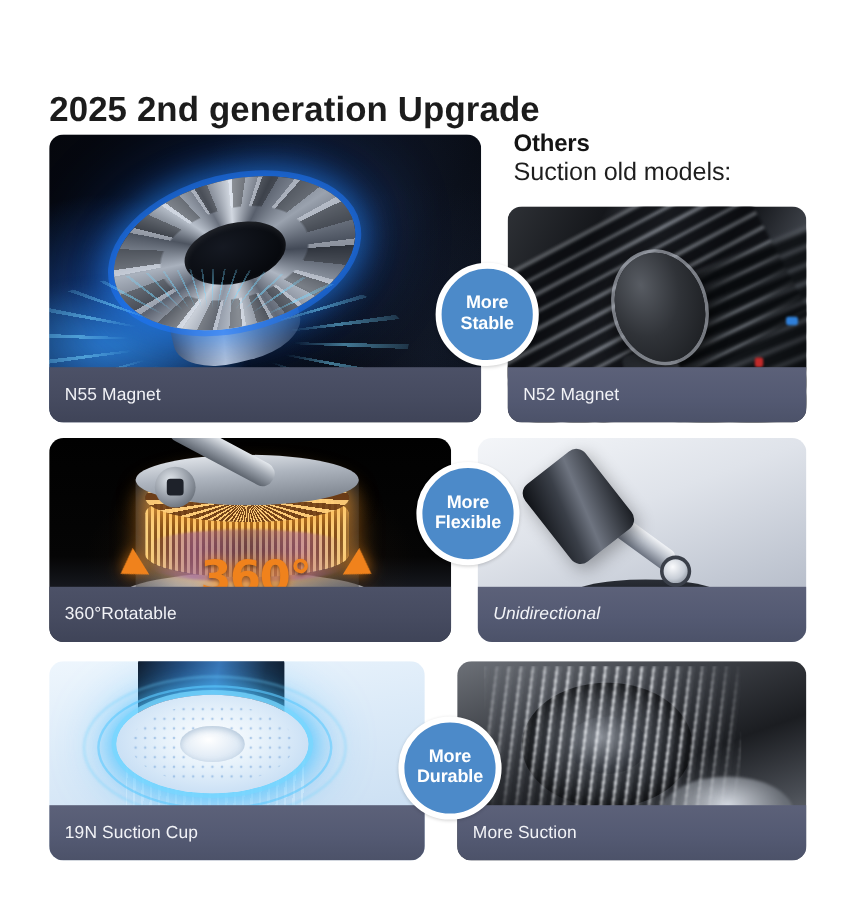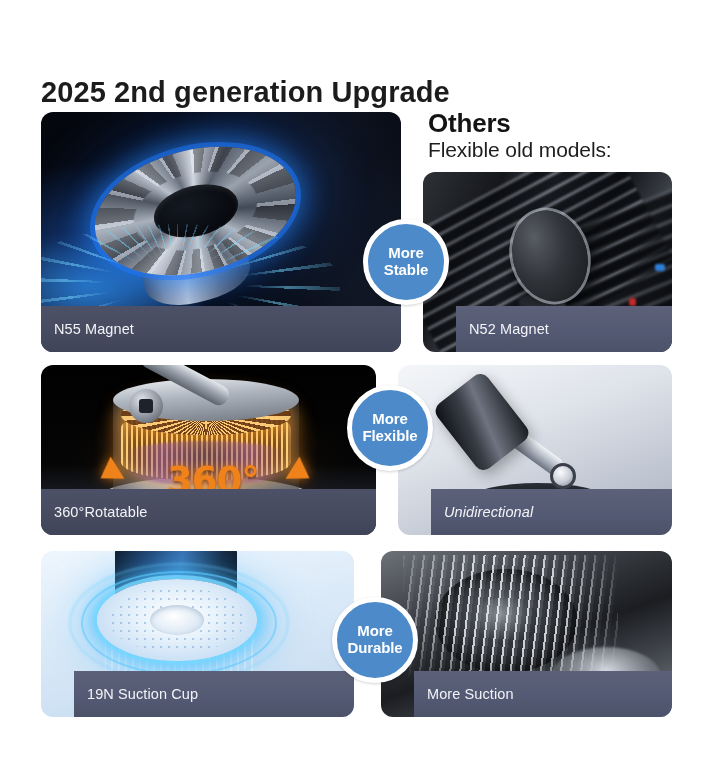--- a/index.html
+++ b/index.html
@@ -33,21 +33,21 @@
     letter-spacing: 0.1px;
     white-space: nowrap;
   }
   .others-block {
     position: absolute;
     left: 428px;
     top: 110px;
     line-height: 1.05;
   }
   .others-title {
-    font-size: 26px;
+    font-size: 20px;
     font-weight: 700;
     color: #141414;
     letter-spacing: -0.2px;
   }
   .others-sub {
     font-size: 21px;
     font-weight: 400;
     color: #1e1e1e;
     margin-top: 2px;
     letter-spacing: -0.1px;
@@ -72,21 +72,21 @@
     height: 46px;
     display: flex;
     align-items: center;
     padding-left: 13px;
     font-size: 14.5px;
     color: #f2f3f7;
     letter-spacing: 0.1px;
     box-sizing: border-box;
   }
   .cap-dark   { background: linear-gradient(180deg,#4c5167 0%, #464b60 55%, #3f4458 100%); }
-  .cap-slate  { background: linear-gradient(180deg,#5c6179 0%, #545a73 55%, #4c5269 100%); margin-left: 33px; }
+  .cap-slate  { background: linear-gradient(180deg,#5c6179 0%, #545a73 55%, #4c5269 100%); }
 
   
   .art-n55 {
     background:
       radial-gradient(circle at 12% 72%, rgba(40,120,255,0.50) 0%, rgba(10,40,110,0.0) 34%),
       radial-gradient(circle at 78% 22%, rgba(60,90,150,0.18) 0%, rgba(0,0,0,0) 45%),
       radial-gradient(circle at 88% 78%, rgba(70,100,160,0.13) 0%, rgba(0,0,0,0) 40%),
       linear-gradient(125deg, #05070d 0%, #080c16 40%, #05070c 70%, #0a0e16 100%);
   }
   .n55-ring {
@@ -531,21 +531,21 @@
 </style>
 </head>
 <body>
 
 <div class="page">
 
   <div class="main-title">2025 2nd generation Upgrade</div>
 
   <div class="others-block">
     <div class="others-title">Others</div>
-    <div class="others-sub">Flexible old models:</div>
+    <div class="others-sub">Suction old models:</div>
   </div>
 
   <div class="panel" style="left:41px; top:112px; width:360px; height:240px;">
     <div class="art art-n55">
       <div class="n55-glow2"></div>
       <div class="n55-body"></div>
       <div class="n55-ring">
           <div class="n55-teeth"></div>
           <div class="n55-hole"></div>
         </div>

